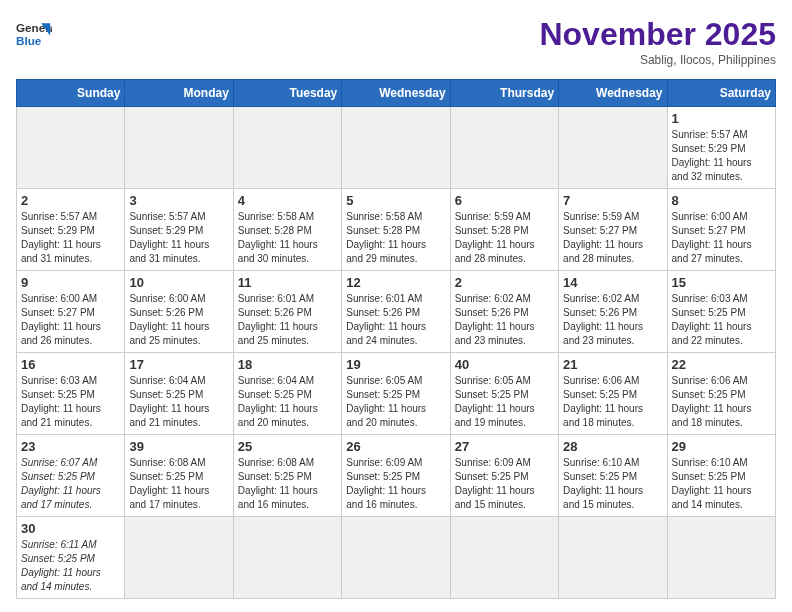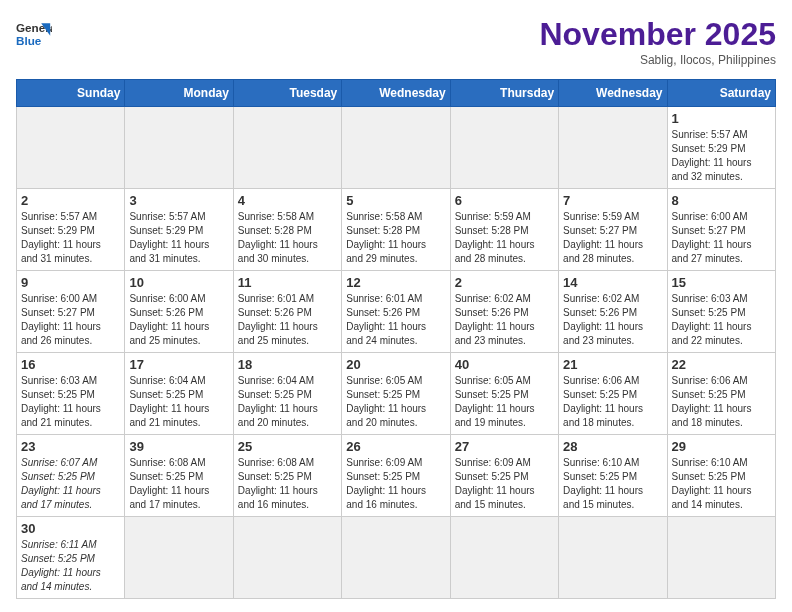--- a/index.html
+++ b/index.html
@@ -238,21 +238,21 @@
 and 21 minutes.</div>
         </td>
         <td>
           <span class="day-number">18</span>
           <div class="day-info" style="white-space: pre-line;">Sunrise: 6:04 AM
 Sunset: 5:25 PM
 Daylight: 11 hours
 and 20 minutes.</div>
         </td>
         <td>
-          <span class="day-number">20</span>
+          <span class="day-number">19</span>
           <div class="day-info" style="white-space: pre-line;">Sunrise: 6:05 AM
 Sunset: 5:25 PM
 Daylight: 11 hours
 and 20 minutes.</div>
         </td>
         <td>
           <span class="day-number">40</span>
           <div class="day-info" style="white-space: pre-line;">Sunrise: 6:05 AM
 Sunset: 5:25 PM
 Daylight: 11 hours

